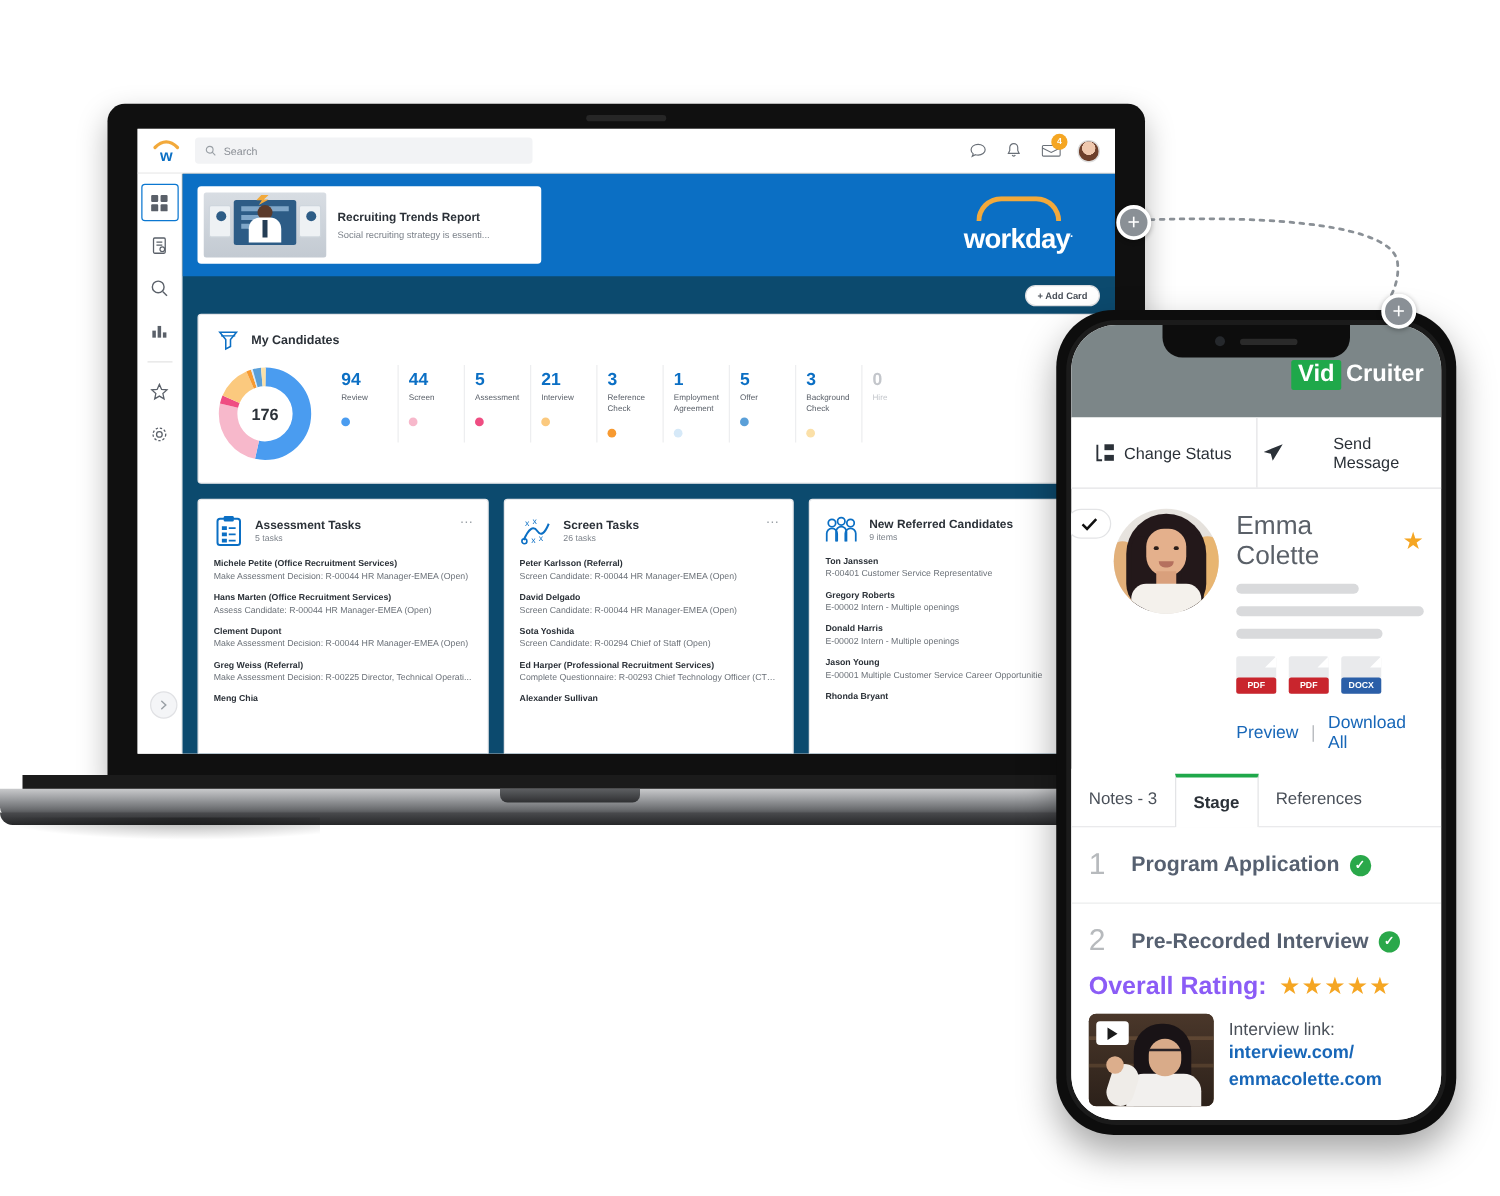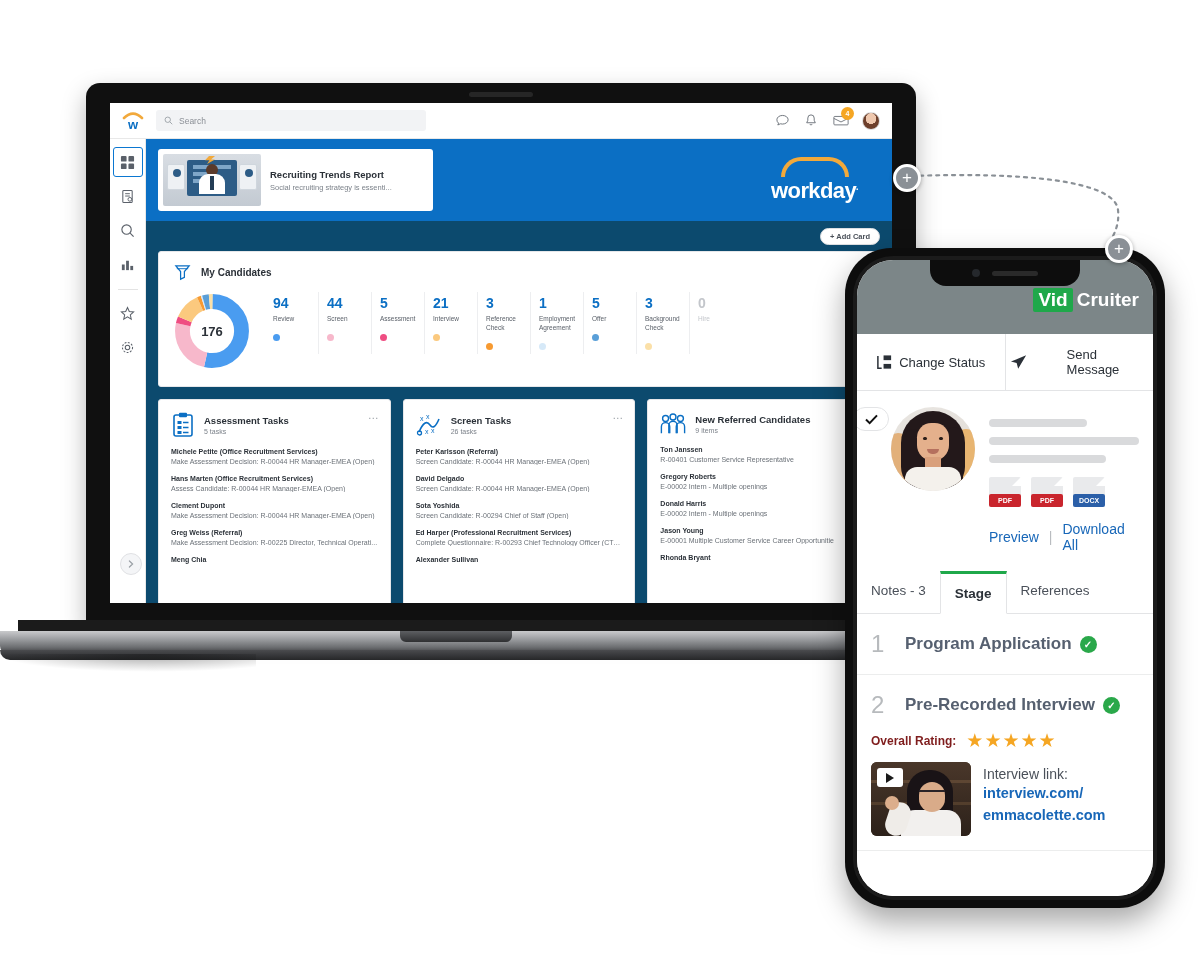--- a/index.html
+++ b/index.html
@@ -257,21 +257,21 @@
     display:flex; align-items:center; gap: 16px; padding: 16px 14px;
     border-bottom:1px solid #eceded;
   }
   .stage-num { font-size: 24px; color:#b7babd; width: 18px; }
   .stage-name { font-size: 17px; color:#566070; font-weight:700; display:flex; align-items:center; gap:8px;}
   .ok-badge {
     width: 17px; height:17px; border-radius:50%; background:#2aa84a; color:#fff;
     font-size:10px; display:flex; align-items:center; justify-content:center;
   }
   .rating-row { display:flex; align-items:center; gap:10px; padding: 4px 14px 2px 14px; }
-  .rating-lbl { font-size: 12px; font-weight:700; color:#7f1d1d; }
+  .rating-lbl { font-size: 20px; font-weight:700; color:#8b5cf6; }
   .stars { color:#f5a623; font-size: 19px; letter-spacing: 1px; }
   .vid-row { display:flex; gap: 12px; padding: 8px 14px 14px 14px; border-bottom:1px solid #eceded;}
   .vid-thumb {
     width: 100px; height: 74px; border-radius:6px; position:relative; overflow:hidden;
     background: linear-gradient(160deg,#3d2f23,#6a553f);
   }
   .vid-thumb .bg { position:absolute; inset:0; background: linear-gradient(180deg,#4a372a 0%, #2c211a 100%); }
   .vid-thumb .shelf { position:absolute; left:0; top:18px; width:100%; height:3px; background:#7a5c3f; opacity:.5;}
   .vid-thumb .shelf2 { position:absolute; left:0; top:40px; width:100%; height:3px; background:#7a5c3f; opacity:.4;}
   .vid-thumb .wm-hair { position:absolute; left:36px; top:8px; width:46px; height:66px; border-radius:22px 22px 0 0; background:#191316;}
@@ -692,20 +692,24 @@
               <div class="face"></div>
               <div class="eyes">
                   <b></b>
                   <b></b>
                 </div>
               <div class="smile"></div>
               <div class="neck"></div>
               <div class="top"></div>
             </div>
             <div class="profile-right">
+              <div class="emma-name">
+                <span>Emma Colette</span>
+                <span class="star-main">★</span>
+              </div>
               <div class="skel" style="width:65%"></div>
               <div class="skel" style="width:100%"></div>
               <div class="skel" style="width:78%"></div>
               <div class="files">
                 <div class="file">
                   <div class="pg"></div>
                     <div class="tag" style="background:#c9252d">PDF</div>
                 </div>
                 <div class="file">
                   <div class="pg"></div>

